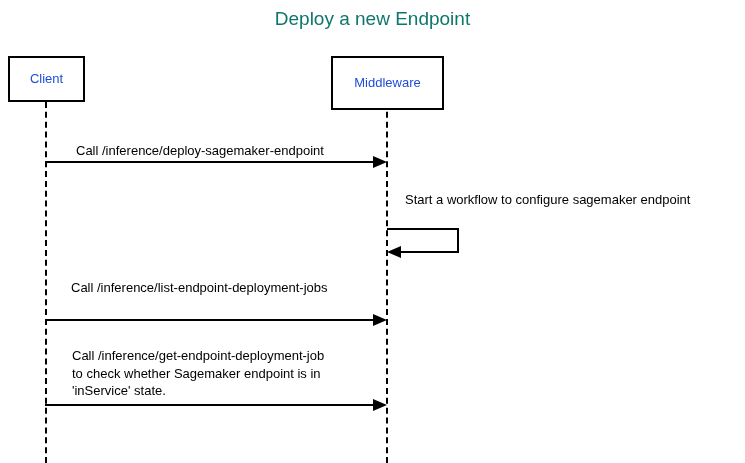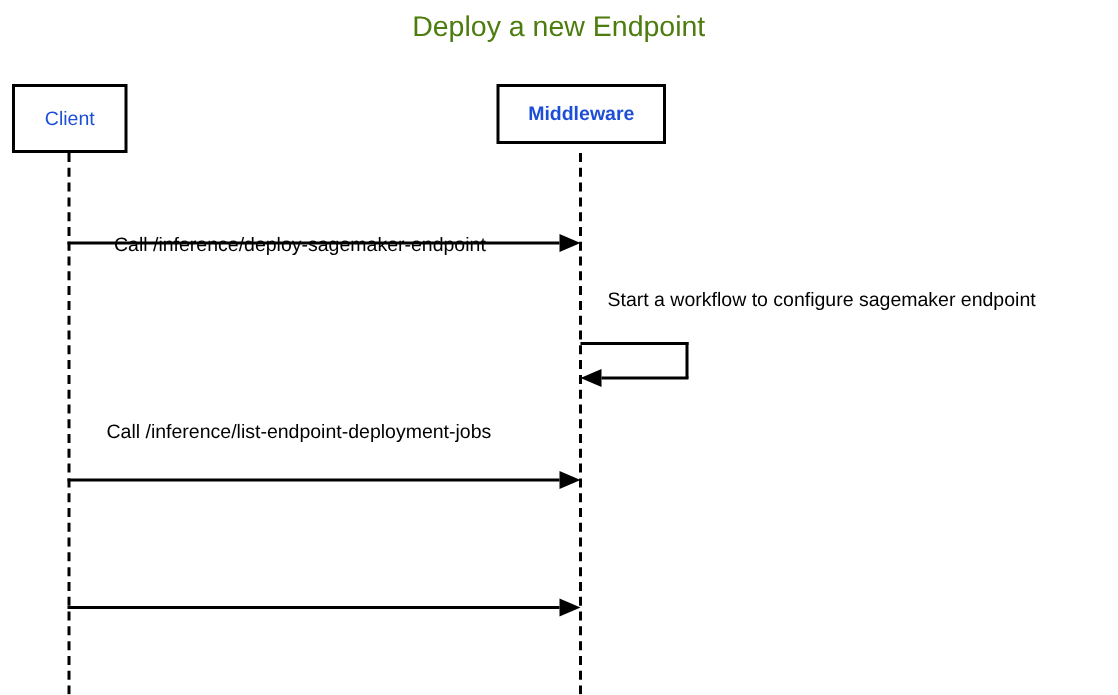--- a/index.html
+++ b/index.html
@@ -21,41 +21,41 @@
 
   
   .diagram-title {
     position: absolute;
     left: 0;
     top: 8px;
     width: 745px;
     text-align: center;
     font-size: 19px;
     line-height: 22px;
-    color: #4d7c0f;
+    color: #0f766e;
     white-space: nowrap;
   }
 
   
   .participant-box {
     position: absolute;
     box-sizing: border-box;
     border: 2px solid #000000;
     background: #ffffff;
     display: flex;
     align-items: center;
     justify-content: center;
     font-size: 13px;
     line-height: 16px;
     color: #1d4ed8;
     white-space: nowrap;
     z-index: 3;
   }
   #participant-client  { left: 8px;   top: 56px; width: 77px;  height: 46px; }
-  #participant-middleware { left: 331px; top: 56px; width: 113px; height: 40px; font-weight: bold; }
+  #participant-middleware { left: 331px; top: 56px; width: 113px; height: 54px; }
 
   
   .lifeline {
     position: absolute;
     top: 102px;
     width: 0;
     height: 361px;
     border-left: 2px dashed #000000;
     z-index: 1;
   }
@@ -88,21 +88,21 @@
     font-size: 13px;
     line-height: 17.5px;
     color: #000000;
     white-space: nowrap;
     z-index: 2;
   }
 
   
   #msg1-line { left: 45px; top: 161px; width: 328px; }
   #msg1-head { left: 373px; top: 156px; }
-  #msg1-label { left: 76px; top: 142px; margin-top: 12px; }
+  #msg1-label { left: 76px; top: 142px; }
 
   
   #self-top    { left: 387px; top: 228px; width: 72px; }
   #self-right  { left: 457px; top: 228px; width: 0; height: 24px; border-left: 2px solid #000000; position: absolute; }
   #self-bottom { left: 401px; top: 251px; width: 58px; }
   #self-head   { left: 387px; top: 246px; }
   #self-label  { left: 405px; top: 191px; text-align: center; }
 
   
   #msg2-line { left: 45px; top: 319px; width: 328px; }
@@ -145,16 +145,21 @@
   <div id="self-right"></div>
   <div class="msg-line" id="self-bottom"></div>
   <div class="arrowhead-left" id="self-head"></div>
 
   <div class="msg-label" id="msg2-label">
     <div>Call /inference/list-endpoint-deployment-jobs</div>
   </div>
   <div class="msg-line" id="msg2-line"></div>
   <div class="arrowhead-right" id="msg2-head"></div>
 
+  <div class="msg-label" id="msg3-label">
+    <div>Call /inference/get-endpoint-deployment-job</div>
+    <div>to check whether Sagemaker endpoint is in</div>
+    <div>'inService' state.</div>
+  </div>
   <div class="msg-line" id="msg3-line"></div>
   <div class="arrowhead-right" id="msg3-head"></div>
 
 </div>
 
 </body></html>

